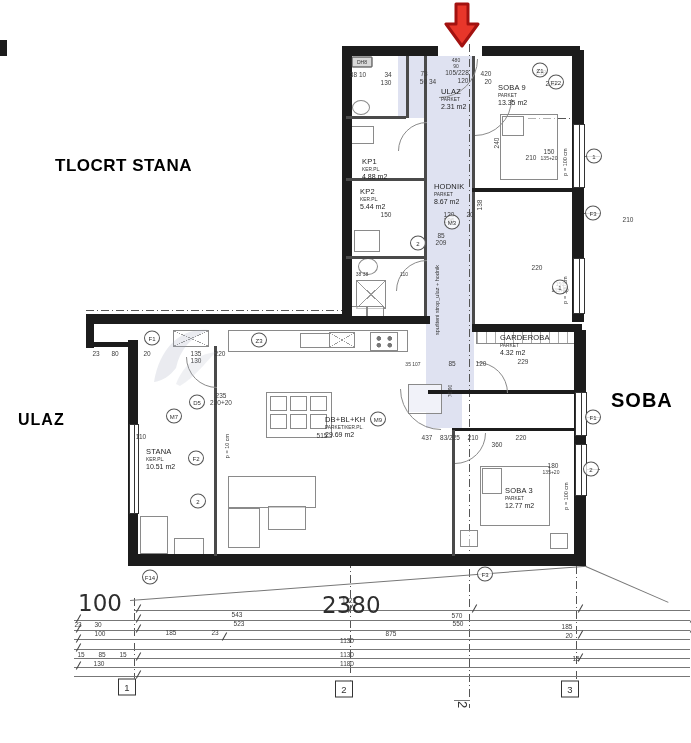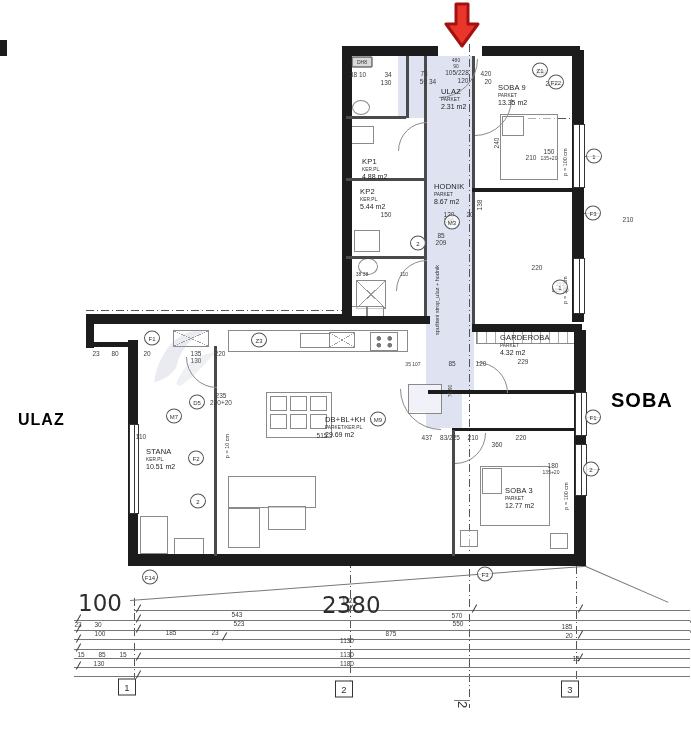--- a/index.html
+++ b/index.html
@@ -53,20 +53,21 @@
 </style>
 </head>
 <body>
 
 <div id="canvas">
 
   <svg id="arrow" width="38" height="46" viewBox="0 0 38 46">
     <path d="M13 2 h12 v20 h10 L19 44 L3 22 h10 Z" fill="#e8362a" stroke="#a31210" stroke-width="3" stroke-linejoin="round"></path>
   </svg>
 
+  <div class="big-label" id="plan-title">TLOCRT STANA</div>
   <div class="big-label" id="west">ULAZ</div>
   <div class="big-label" id="east">SOBA</div>
 
   <div class="watermark">
     <svg width="74" height="70" viewBox="0 0 74 70" style="opacity:.4">
       <path d="M8 62 C14 28 34 8 62 10 C44 18 34 30 30 48 C24 56 16 61 8 62 Z" fill="rgba(158,165,185,0.55)"></path>
       <path d="M30 64 C38 44 52 34 70 32 C58 44 50 56 34 66 Z" fill="rgba(158,165,185,0.4)"></path>
     </svg>
   </div>
 

